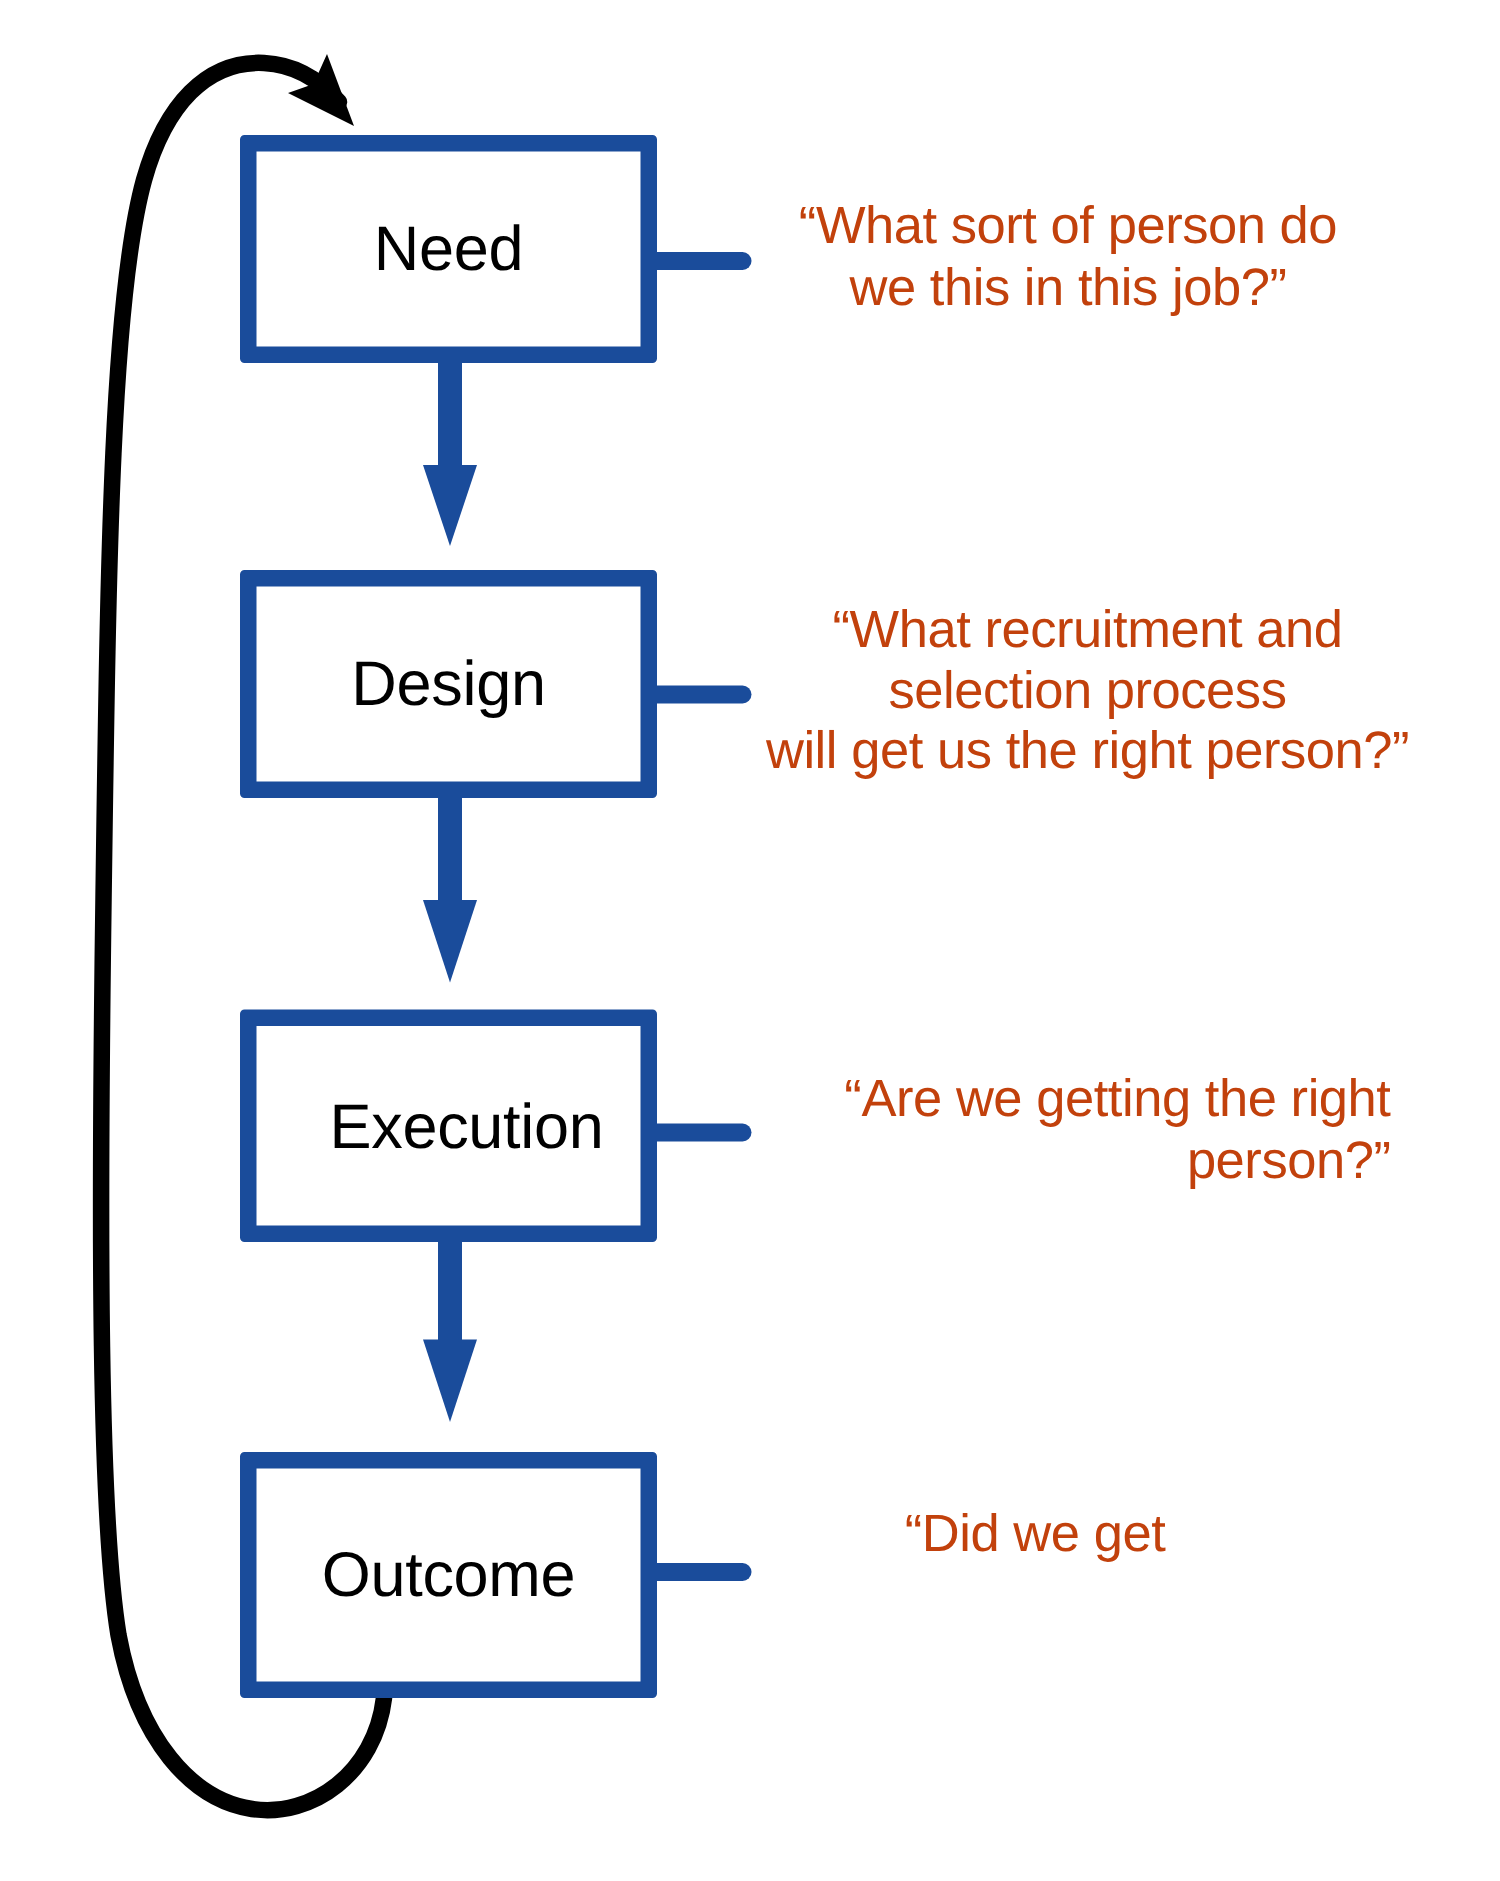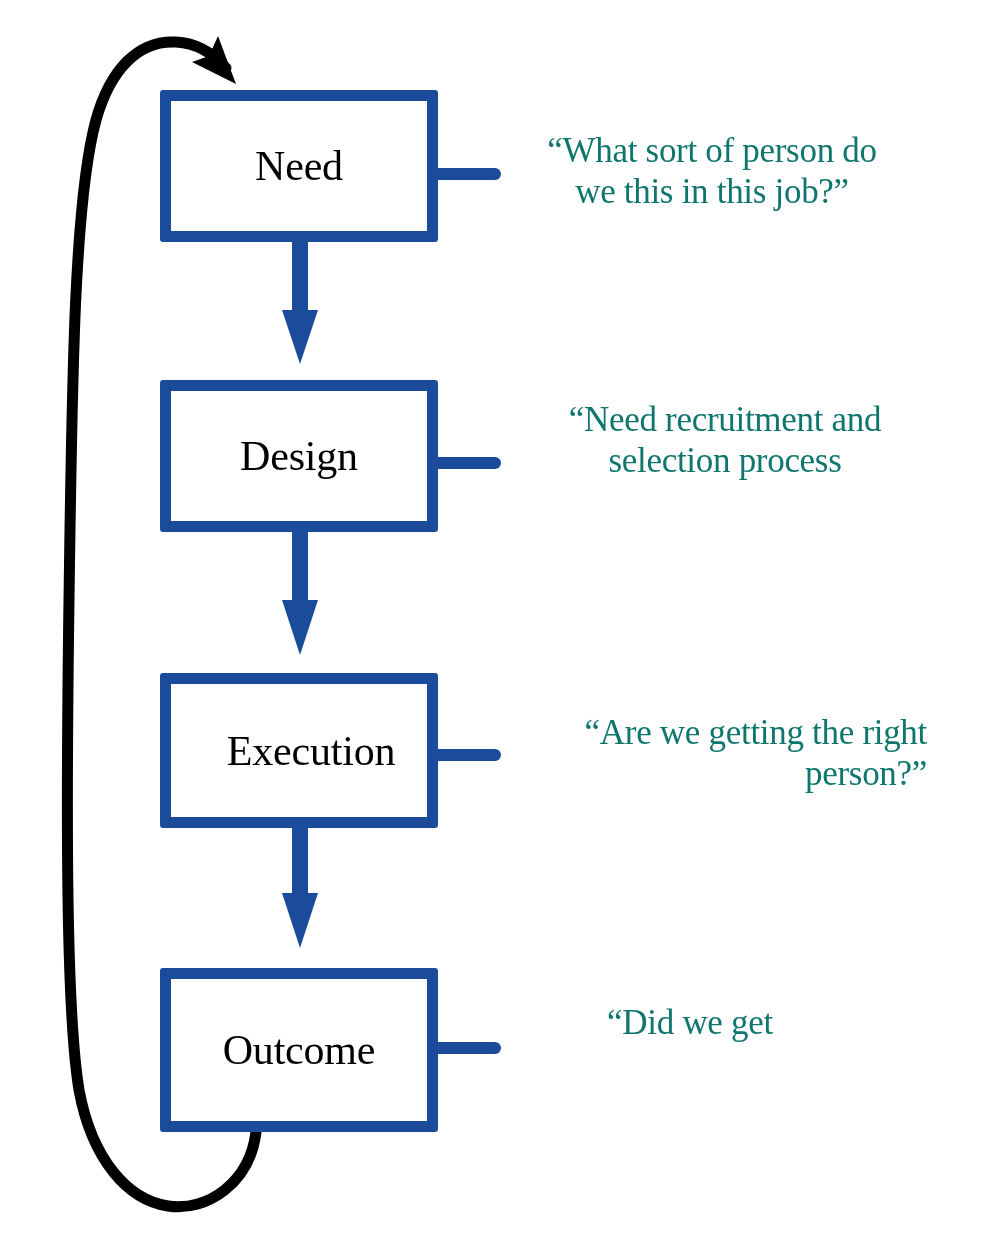--- a/index.html
+++ b/index.html
@@ -10,21 +10,20 @@
   }
   body {
     font-family: "Liberation Sans", "DejaVu Sans", sans-serif;
   }
   #canvas {
     position: relative;
     width: 1000px;
     height: 1254px;
     background: #ffffff;
     overflow: hidden;
-    font-family: Liberation Serif, serif;
   }
   #flow-svg {
     position: absolute;
     left: 0;
     top: 0;
     width: 1000px;
     height: 1254px;
   }
   .stage-box {
     position: absolute;
@@ -42,21 +41,21 @@
     line-height: 1;
     color: #000000;
     letter-spacing: -0.2px;
     white-space: nowrap;
   }
   .annotation {
     position: absolute;
     text-align: center;
     font-size: 35px;
     line-height: 1.16;
-    color: #0f766e;
+    color: #c2410c;
     letter-spacing: -0.3px;
   }
   .annotation .ann-line {
     display: block;
     white-space: nowrap;
   }
 </style>
 </head>
 <body>
 
@@ -111,22 +110,23 @@
   <div class="stage-box" style="left:160px; top:968px; width:278px; height:164px; border-color:#1A4C9B;">
     <span class="stage-label">Outcome</span>
   </div>
 
   <div class="annotation" style="left:497px; top:131px; width:430px;">
     <span class="ann-line">“What sort of person do</span>
     <span class="ann-line">we this in this job?”</span>
   </div>
 
   <div class="annotation" style="left:470px; top:400px; width:510px;">
-    <span class="ann-line">“Need recruitment and</span>
+    <span class="ann-line">“What recruitment and</span>
     <span class="ann-line">selection process</span>
+    <span class="ann-line">will get us the right person?”</span>
   </div>
 
   <div class="annotation" style="left:497px; top:713px; width:430px;text-align:right;">
     <span class="ann-line">“Are we getting the right</span>
     <span class="ann-line">person?”</span>
   </div>
 
   <div class="annotation" style="left:480px; top:1003px; width:420px;">
     <span class="ann-line">“Did we get</span>
   </div>

